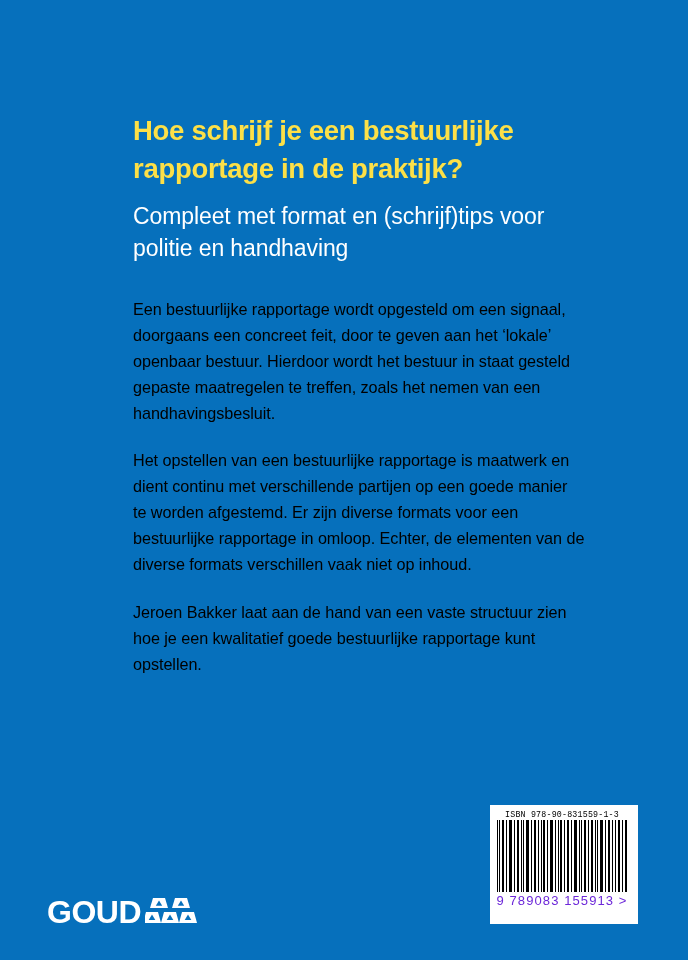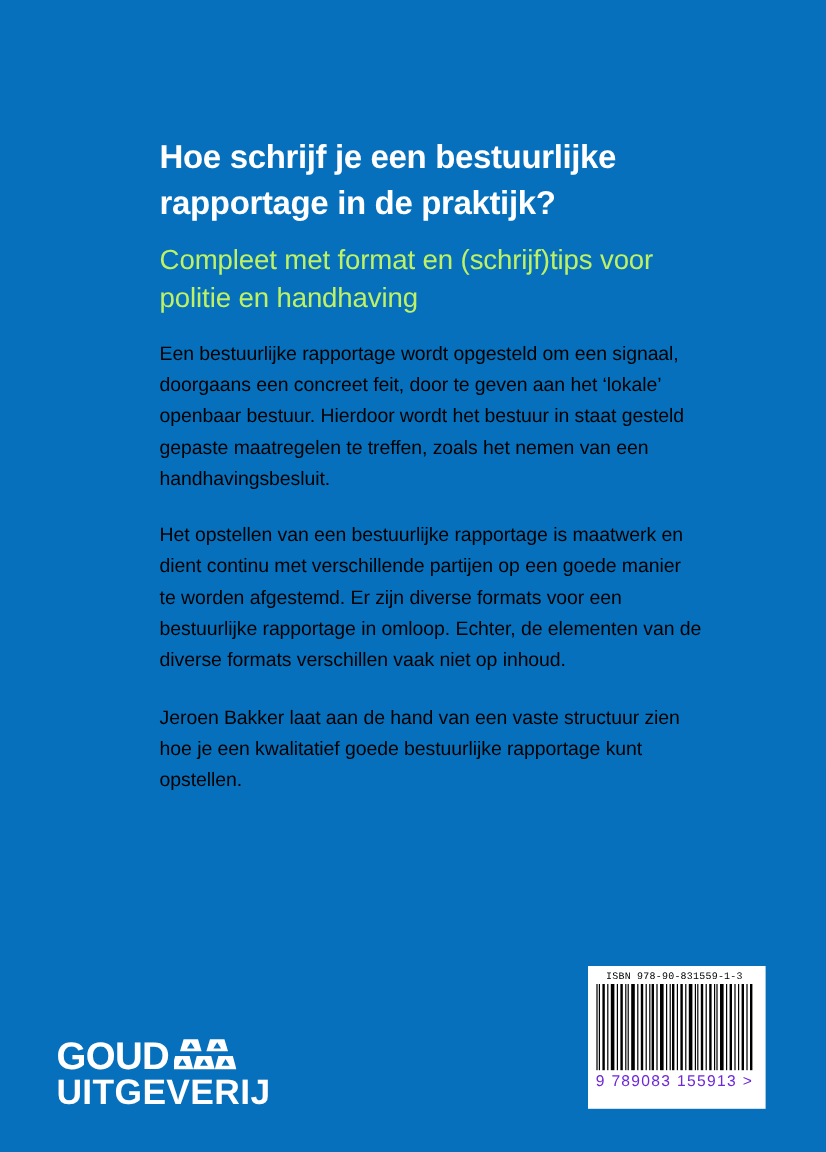--- a/index.html
+++ b/index.html
@@ -23,36 +23,36 @@
 
   
   .text-block {
     position: absolute;
     left: 133px;
     top: 112px;
     width: 452px;
   }
 
   .title {
-    color: #ffffff;
+    color: #fde047;
     font-size: 27.5px;
     font-weight: bold;
     line-height: 1.37;
     letter-spacing: -0.3px;
     margin: 0 0 14px 0;
     max-width: 440px;
   }
 
   .subtitle {
-    color: #bef264;
+    color: #ffffff;
     font-size: 23px;
     font-weight: 400;
     line-height: 1.38;
     letter-spacing: -0.1px;
-    margin: 0 0 18px 0;
+    margin: 0 0 32px 0;
     max-width: 440px;
   }
 
   .body-copy {
     color: #000000;
     font-size: 16.2px;
     font-weight: 400;
     line-height: 1.6;
     letter-spacing: -0.05px;
     margin: 0 0 22px 0;
@@ -160,21 +160,20 @@
 
           <path d="M1 16 h12 l3 11 h-18 z" fill="#ffffff"></path>
           <path d="M7 18.5 l3.3 5.6 h-6.6 z" fill="#0670bc"></path>
           <path d="M19 16 h12 l3 11 h-18 z" fill="#ffffff"></path>
           <path d="M25 18.5 l3.3 5.6 h-6.6 z" fill="#0670bc"></path>
           <path d="M37 16 h12 l3 11 h-18 z" fill="#ffffff"></path>
           <path d="M43 18.5 l3.3 5.6 h-6.6 z" fill="#0670bc"></path>
         </svg>
       </span>
     </div>
-    <div class="logo-sub">UITGEVERIJ</div>
   </div>
 
   <div class="barcode-box">
     <div class="barcode-isbn">ISBN 978-90-831559-1-3</div>
 
     <svg class="barcode-bars" viewBox="0 0 132 72" preserveAspectRatio="none" aria-hidden="true">
       <rect x="0" y="0" width="132" height="72" fill="#ffffff"></rect>
       <g fill="#000000">
         <rect x="1" y="0" width="1" height="72"></rect>
         <rect x="3" y="0" width="1" height="72"></rect>

